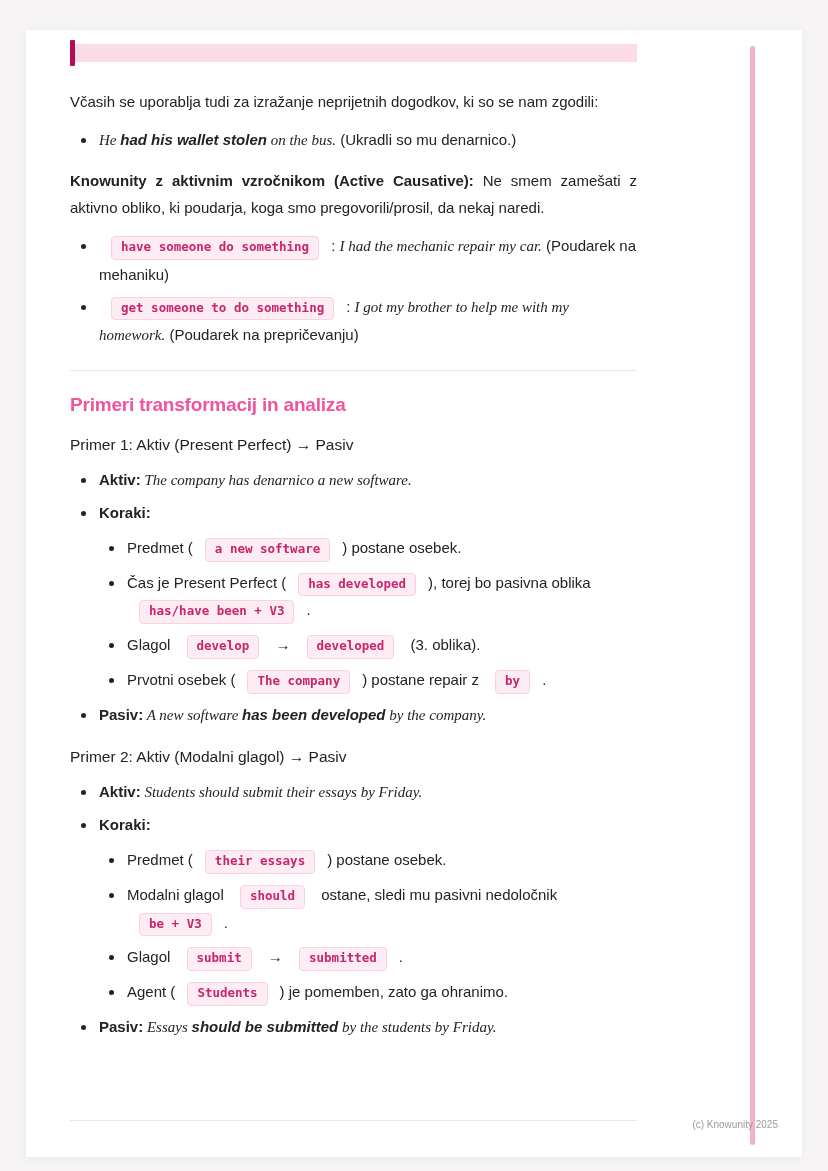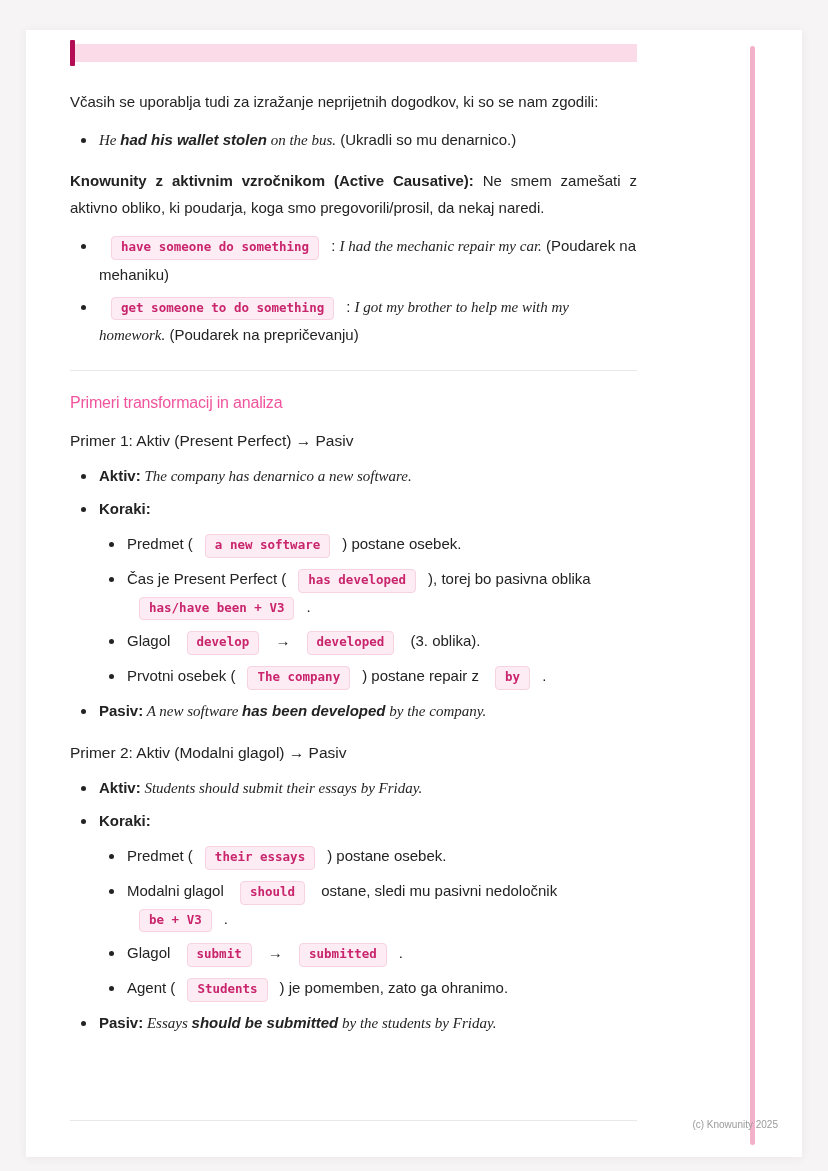--- a/index.html
+++ b/index.html
@@ -60,24 +60,24 @@
     border-radius: 4px;
     padding: 2px 9px 3px;
     margin: 0 12px;
     white-space: nowrap;
     display: inline-block;
     line-height: 1.35;
     vertical-align: baseline;
   }
   h2.section-heading {
     color: var(--accent, #f0549c);
-    font-size: 16px;
+    font-size: 19px;
     line-height: 1.3;
     margin: 22px 0 14px;
-    font-weight: normal;
+    font-weight: bold;
     letter-spacing: -0.2px;
   }
   h3.primer-title {
     font-size: 15.5px;
     line-height: 1.45;
     margin: 16px 0 10px;
     font-weight: normal;
   }
   hr.divider {
     border: none;

